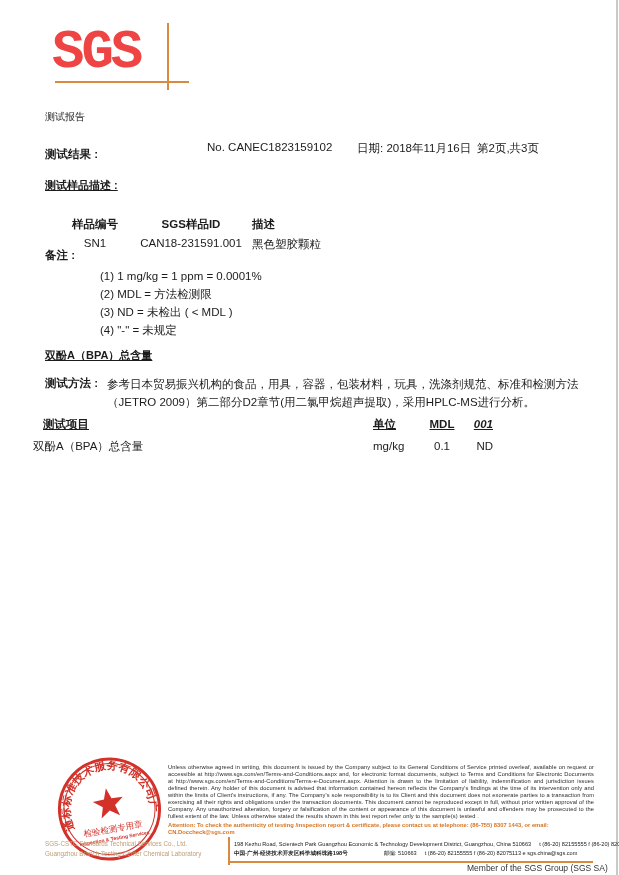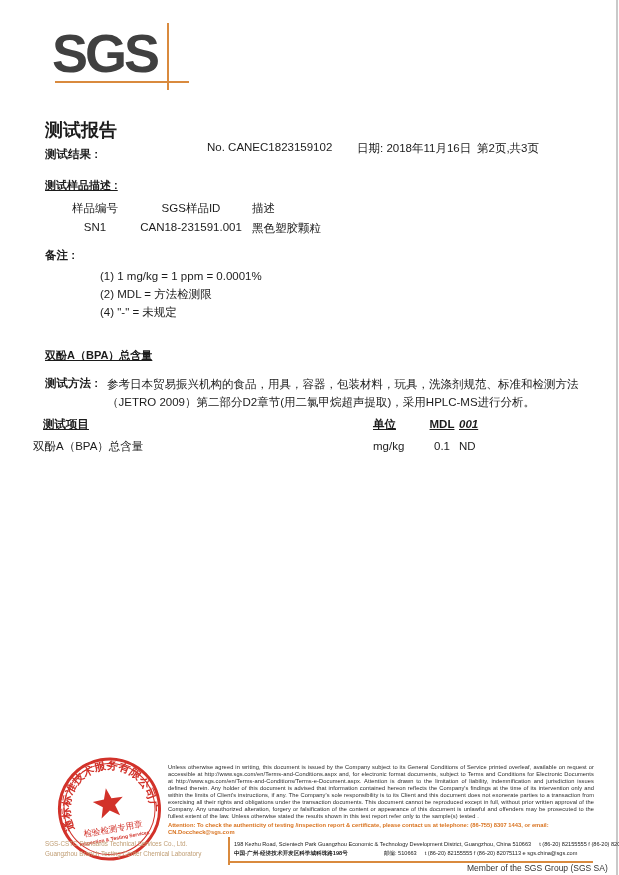--- a/index.html
+++ b/index.html
@@ -5,50 +5,50 @@
   html,body{margin:0;padding:0;}
   body{
     width:619px;height:875px;position:relative;background:#ffffff;
     font-family:"Liberation Sans","DejaVu Sans",sans-serif;
     color:#1c1c1c;overflow:hidden;
   }
   .abs{position:absolute;}
 
   
   .logo-text{
-    font-weight:bold;font-size:54px;letter-spacing:-3px;color:#404040;
-    line-height:1;font-family:Liberation Sans, sans-serif;
+    font-weight:bold;font-size:54px;letter-spacing:-3px;color:#ef4444;
+    line-height:1;font-family:Liberation Mono, monospace;
   }
   .orange-hline{background:#d98a3e;height:2px;}
   .orange-vline{background:#d98a3e;width:2px;}
 
   
-  .doc-title{font-size:18px;font-weight:bold;margin-top:8px;}
+  .doc-title{font-size:10px;font-weight:normal;}
   .hdr-txt{font-size:11.5px;margin-top:28px;}
 
   .label-bold{font-size:11.5px;font-weight:bold;}
   .heading-underline{font-size:11px;font-weight:bold;text-decoration:underline;}
 
   
   .sample-table{display:grid;grid-template-columns:70px 122px 200px;row-gap:5px;font-size:11.5px;}
   .sample-table .c{text-align:center;}
   .sample-table .l{text-align:left;}
-  .sample-table .hd{font-weight:normal;}
+  .sample-table .hd{font-weight:bold;margin-top:16px;}
 
   .note-line{font-size:11.5px;line-height:18px;}
 
   .method-par{font-size:11.5px;line-height:18px;width:484px;margin-left:7px;}
 
   
   .result-table{width:461px;font-size:11.5px;}
   .result-row{display:flex;align-items:baseline;}
   .result-row .item{width:340px;}
   .result-row .unit{width:52px;text-align:left;}
   .result-row .mdl{width:34px;text-align:center;}
-  .result-row .smp{width:34px;text-align:left;}
+  .result-row .smp{width:34px;text-align:right;}
   .rt-head{font-weight:bold;}
   .rt-head .u{text-decoration:underline;}
   .rt-head .item{padding-left:10px;box-sizing:border-box;}
   .rt-head .smp{font-style:italic;}
   .result-data{margin-top:7px;}
 
   
   .disclaimer{
     width:426px;font-size:5.7px;line-height:7px;text-align:justify;
     color:#2a2a2a;letter-spacing:0.1px;
@@ -88,20 +88,21 @@
   <div class="l hd">描述</div>
   <div class="c">SN1</div>
   <div class="c">CAN18-231591.001</div>
   <div class="l">黑色塑胶颗粒</div>
 </div>
 
 <div class="abs label-bold" style="left:45px;top:248px;">备注 :</div>
 <div class="abs" style="left:100px;top:267px;">
   <div class="note-line">(1) 1 mg/kg = 1 ppm = 0.0001%</div>
   <div class="note-line">(2) MDL = 方法检测限</div>
+  <div class="note-line">(3) ND = 未检出 ( &lt; MDL )</div>
   <div class="note-line">(4) "-" = 未规定</div>
 </div>
 
 <div class="abs heading-underline" style="left:45px;top:348px;">双酚A（BPA）总含量</div>
 <div class="abs label-bold" style="left:45px;top:376px;">测试方法 :</div>
 <div class="abs method-par" style="left:100px;top:375px;">参考日本贸易振兴机构的食品，用具，容器，包装材料，玩具，洗涤剂规范、标准和检测方法（JETRO 2009）第二部分D2章节(用二氯甲烷超声提取)，采用HPLC-MS进行分析。</div>
 
 <div class="abs result-table" style="left:33px;top:417px;">
   <div class="result-row rt-head">
     <div class="item"><span class="u">测试项目</span></div>

